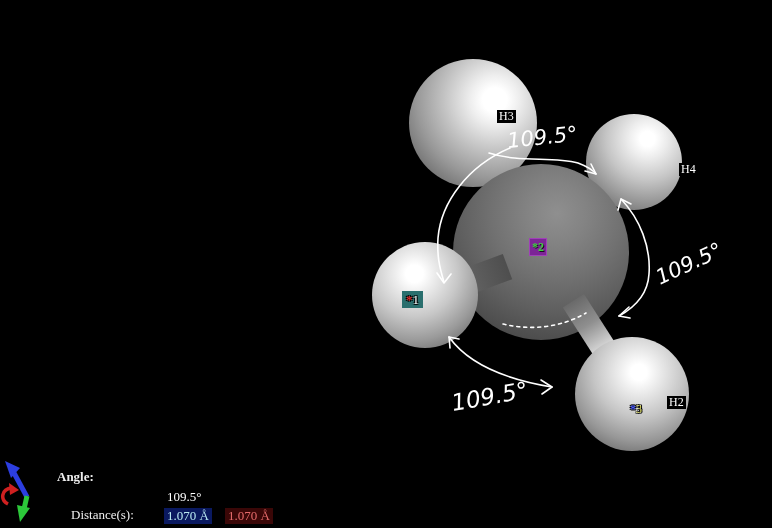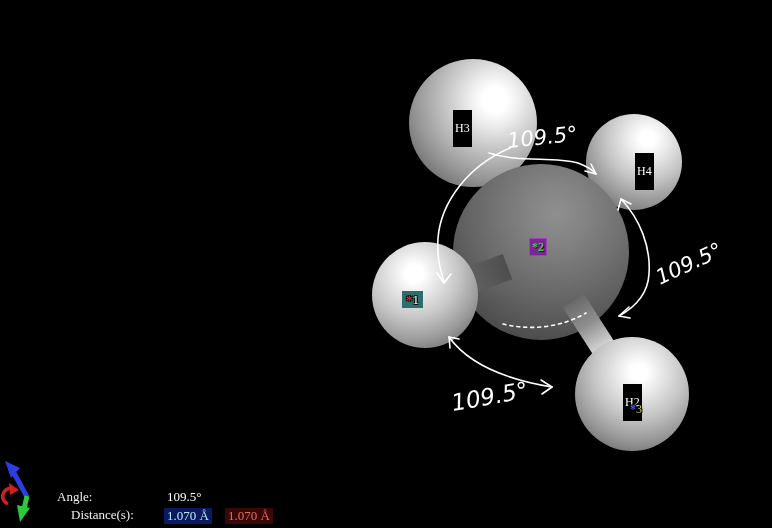--- a/index.html
+++ b/index.html
@@ -19,41 +19,41 @@
   .bond{position:absolute;}
   #bond-h3{left:460px;top:164px;width:80px;height:27px;z-index:2;transform:rotate(62.2deg);
     background:linear-gradient(180deg,#a2a2a2 0%,#8e8e8e 45%,#626262 100%);}
   #bond-h4{left:566px;top:173px;width:70px;height:25px;z-index:2;transform:rotate(-44deg);
     background:linear-gradient(90deg,#565656 0%,#9a9a9a 45%,#e9e9e9 78%,#d6d6d6 100%);}
   #bond-h1{left:430px;top:267px;width:80px;height:27px;z-index:6;transform:rotate(-20.3deg);
     background:linear-gradient(90deg,#353535 0%,#616161 50%,#4e4e4e 100%);}
   #bond-h2{left:555px;top:322px;width:80px;height:25px;z-index:6;transform:rotate(57.3deg);
     background:linear-gradient(90deg,#6a6a6a 0%,#8f8f8f 35%,#dcdcdc 72%,#cccccc 100%);}
   .albl{position:absolute;z-index:40;font-size:12px;line-height:13px;color:#fff;
-    background:#000;padding:12px 2px;letter-spacing:0px;}
+    background:#000;padding:0 2px;letter-spacing:0px;margin-left:44px;}
   #lab-h3{left:453px;top:110px;}
-  #lab-h4{left:635px;top:153px;}
-  #lab-h2{left:623px;top:384px;}
+  #lab-h4{left:635px;top:163px;}
+  #lab-h2{left:623px;top:396px;}
   .outl{text-shadow:1px 1px 0 #000,-1px -1px 0 #000,1px -1px 0 #000,-1px 1px 0 #000;}
   #mark-h1{position:absolute;left:402px;top:291px;width:21px;height:17px;z-index:41;
     background:#2a6f6e;display:flex;align-items:center;justify-content:center;
     font-size:13px;line-height:15px;}
   #mark-h1 .star{color:#e82c2c;font-weight:bold;}
   #mark-h1 .num{color:#ffffff;}
   #mark-c{position:absolute;left:529px;top:238px;width:18px;height:18px;z-index:41;
     background:#7c2596;border:1px solid #a040b8;box-sizing:border-box;
     display:flex;align-items:center;justify-content:center;font-size:12px;line-height:14px;}
   #mark-c .star,#mark-c .num{color:#3ed43e;font-weight:bold;text-shadow:1px 1px 0 #1a0b20;}
   #mark-h2{position:absolute;left:630px;top:403px;z-index:42;font-size:12px;line-height:13px;}
   #mark-h2 .star{color:#4b5bff;font-weight:bold;}
   #mark-h2 .num{color:#cfcf4a;}
   #annot{position:absolute;left:0;top:0;width:772px;height:528px;z-index:50;pointer-events:none;}
   #axisw{position:absolute;left:0;top:455px;width:42px;height:72px;z-index:60;}
   .sbtxt{position:absolute;z-index:60;color:#efefef;font-size:13px;line-height:15px;}
-  #sb-angle-label{left:57px;top:489px;}
+  #sb-angle-label{left:57px;top:469px;font-weight:bold;}
   #sb-angle-value{left:167px;top:489px;color:#ffffff;}
   #sb-dist-label{left:71px;top:507px;}
   #sb-d1{left:164px;top:508px;background:#0a1960;color:#b9e9f2;padding:0 3px 1px 3px;font-size:13px;}
   #sb-d2{left:225px;top:508px;background:#3a0707;color:#e56b6b;padding:0 3px 1px 3px;font-size:13px;}
   .handtxt{font-family:"DejaVu Sans",sans-serif;font-style:italic;fill:#ffffff;}
 </style>
 </head>
 <body>
 
 <div id="stage">

